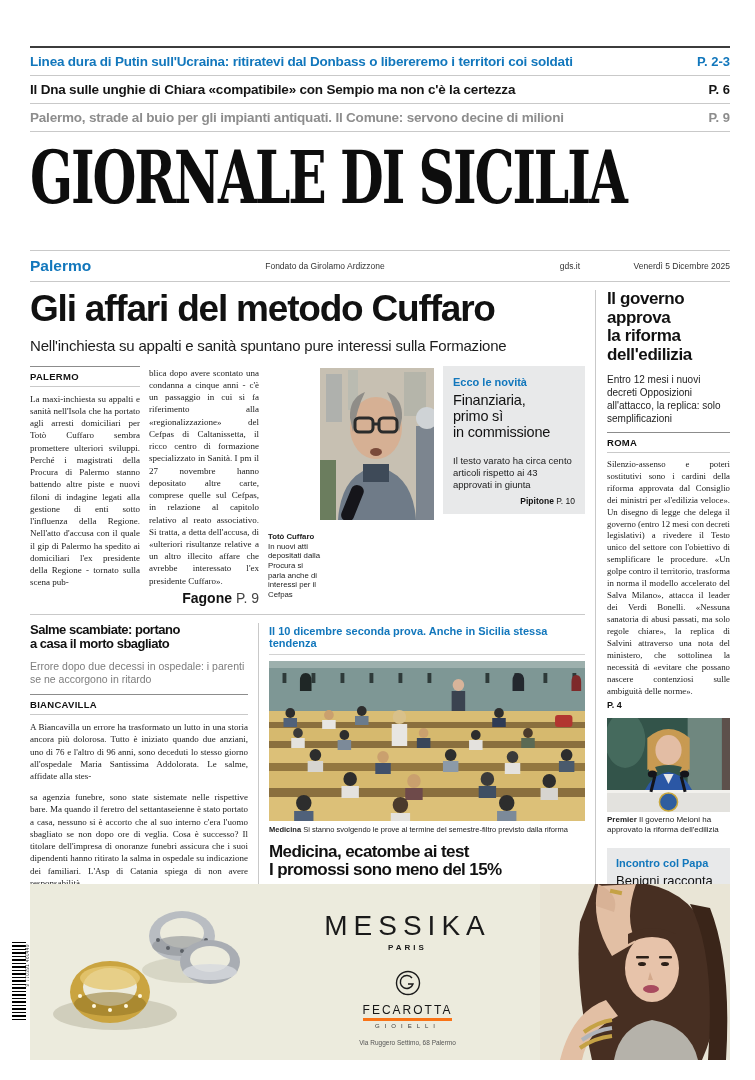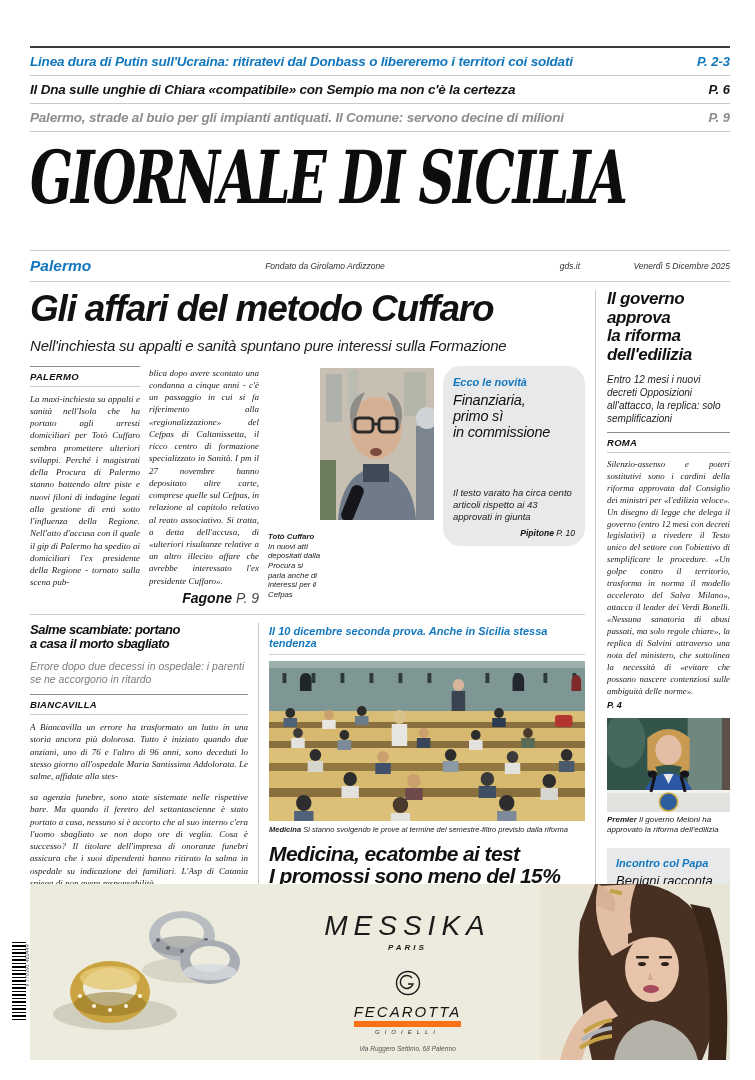--- a/index.html
+++ b/index.html
@@ -1,21 +1,20 @@
 <!DOCTYPE html>
 <html><head>
 <meta charset="utf-8">
 <style>
   * { margin:0; padding:0; box-sizing:border-box; }
   html,body { background:#f2f2f2; }
   .page {
     width:755px; height:1080px; background:#ffffff; position:relative;
     margin:0 auto; overflow:hidden; color:#111;
     font-family:"Liberation Sans", sans-serif;
-    font-style:italic;
   }
   .inner { position:absolute; left:30px; right:25px; top:0; }
 
   
   .topstrip { margin-top:46px; border-top:2px solid #3c3c3c; }
   .ts-row { display:flex; justify-content:space-between; align-items:center;
             padding:6px 0 6px 0; border-bottom:1px solid #c9c9c9; }
   .ts-text { font-size:13.5px; font-weight:bold; letter-spacing:-0.2px; }
   .ts-page { font-size:13px; font-weight:bold; white-space:nowrap; margin-left:10px; }
   .ts-blue .ts-text, .ts-blue .ts-page { color:#1277bc; }
@@ -57,21 +56,21 @@
   .byline { text-align:right; font-size:14px; margin-top:3px; }
   .byline b { font-weight:bold; }
   .byline .pg { color:#444; }
 
   .photo-cell { position:relative; }
   .cuffaro-img { position:absolute; right:0; top:2px; width:114px; height:152px; }
   .photo-cap { position:absolute; left:0; bottom:6px; width:54px;
                font-size:7.8px; line-height:1.25; color:#222; }
   .photo-cap b { display:block; font-weight:bold; }
 
-  .graybox { background:#e8e9ea; padding:10px 10px 8px; height:180px; position:relative;border-radius:18px; }
+  .graybox { background:#e8e9ea; padding:10px 10px 8px; height:148px; position:relative; }
   .gb-kicker { color:#1277bc; font-weight:bold; font-size:11px; margin-bottom:4px; }
   .gb-title { font-size:14.5px; line-height:1.12; color:#111; letter-spacing:-0.2px; }
   .gb-body { font-size:9.5px; line-height:1.3; color:#222; position:absolute; left:10px; right:10px; bottom:22px; }
   .gb-byline { position:absolute; right:10px; bottom:8px; font-size:8.5px; }
   .gb-byline b { font-weight:bold; }
 
   .rule { border:0; border-top:1px solid #c9c9c9; margin:8px 0; }
 
   .middlegrid { display:grid; grid-template-columns:228px 1fr; }
   .salme-col { padding-right:10px; }
@@ -85,21 +84,21 @@
   .interv-kicker { color:#1277bc; font-weight:bold; font-size:10px; }
   .interv-title { font-size:10.5px; font-weight:bold; line-height:1.2; margin-top:1px; }
   .interv-body { margin-top:5px; }
   .gramellini-img { position:absolute; right:0; top:2px; width:64px; height:78px; }
 
   .med-kicker { color:#1277bc; font-weight:bold; font-size:11px; padding:2px 0 5px;
                 border-bottom:1px solid #d2d2d2; margin-bottom:6px; }
   .lecture-img { width:100%; height:160px; display:block; }
   .med-cap { font-size:7.5px; color:#222; margin:4px 0 9px; }
   .med-cap b { font-weight:bold; }
-  .med-h2 { font-size:21px; font-weight:bold; letter-spacing:-0.6px; line-height:1.06; }
+  .med-h2 { font-size:17px; font-weight:bold; letter-spacing:-0.6px; line-height:1.06; }
   .med-sub { font-size:10.5px; color:#2a2a2a; margin-top:6px; letter-spacing:-0.2px; }
   .med-pg { text-align:right; font-size:8.5px; font-weight:bold; color:#444; margin-top:2px; }
 
   
   .gov-title { font-size:17px; font-weight:bold; line-height:1.1; letter-spacing:-0.4px; }
   .gov-sub { font-size:10px; line-height:1.3; color:#1c1c1c; margin:8px 0 7px; }
   .gov-pg { text-align:left; font-size:9px; font-weight:bold; margin-top:2px; }
   .meloni-img { width:100%; height:94px; display:block; margin-top:8px; }
   .gov-cap { font-size:8px; line-height:1.3; color:#222; margin-top:3px; }
   .gov-cap b { font-weight:bold; }
@@ -111,22 +110,22 @@
   .rule-full { border-top:1px solid #c9c9c9; margin-top:6px; }
 
   
   .ad { position:absolute; left:30px; right:25px; top:884px; height:176px;
         background:#ecebdd; display:flex; overflow:hidden;gap:24px; }
   .ad-rings { width:245px; height:176px; flex:none; }
   .ad-center { flex:1; text-align:center; padding-top:26px; }
   .ad-brand { font-size:28px; letter-spacing:6px; color:#1a1a1a; font-weight:400; }
   .ad-brand-sub { font-size:8px; letter-spacing:3px; font-weight:bold; color:#1a1a1a; margin-top:1px; }
   .ad-logo { margin-top:18px; }
-  .ad-store { font-size:15px; letter-spacing:2px; color:#161616; display:inline-block;
-              border-bottom:6px solid #f97316; padding-bottom:1px; margin-top:3px; }
+  .ad-store { font-size:12px; letter-spacing:2px; color:#161616; display:inline-block;
+              border-bottom:3px solid #f97316; padding-bottom:1px; margin-top:3px; }
   .ad-store-sub { font-size:6px; letter-spacing:5px; color:#3a3a3a; margin-top:2px; }
   .ad-address { font-size:6.5px; color:#555; margin-top:10px; }
   .ad-model { width:190px; height:176px; flex:none; }
 
   
   .barcode-wrap { position:absolute; left:12px; top:942px; width:18px; height:82px; }
   .barcode-bars { width:14px; height:78px;
      background:repeating-linear-gradient(to bottom,#000 0 1.5px,#fff 1.5px 3px,#000 3px 5.5px,#fff 5.5px 7px); }
   .barcode-num { position:absolute; left:13px; top:2px; font-size:4.5px; color:#333;
                  writing-mode:vertical-rl; transform:rotate(180deg); letter-spacing:.5px; }

